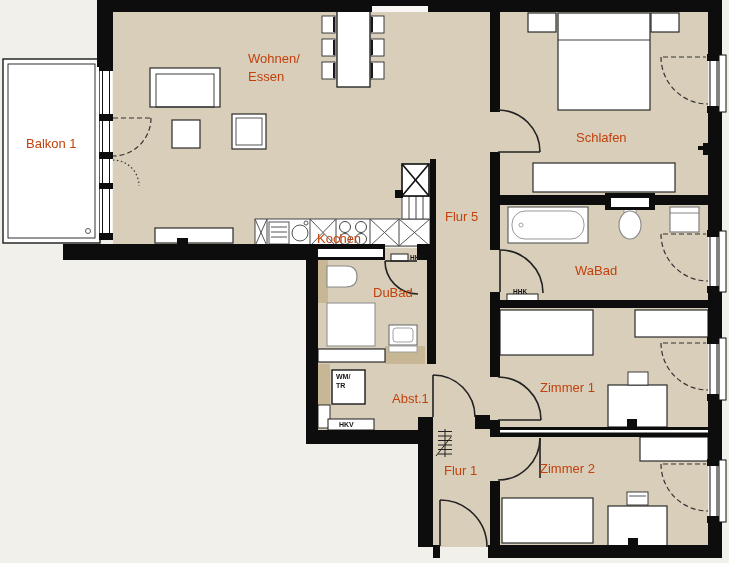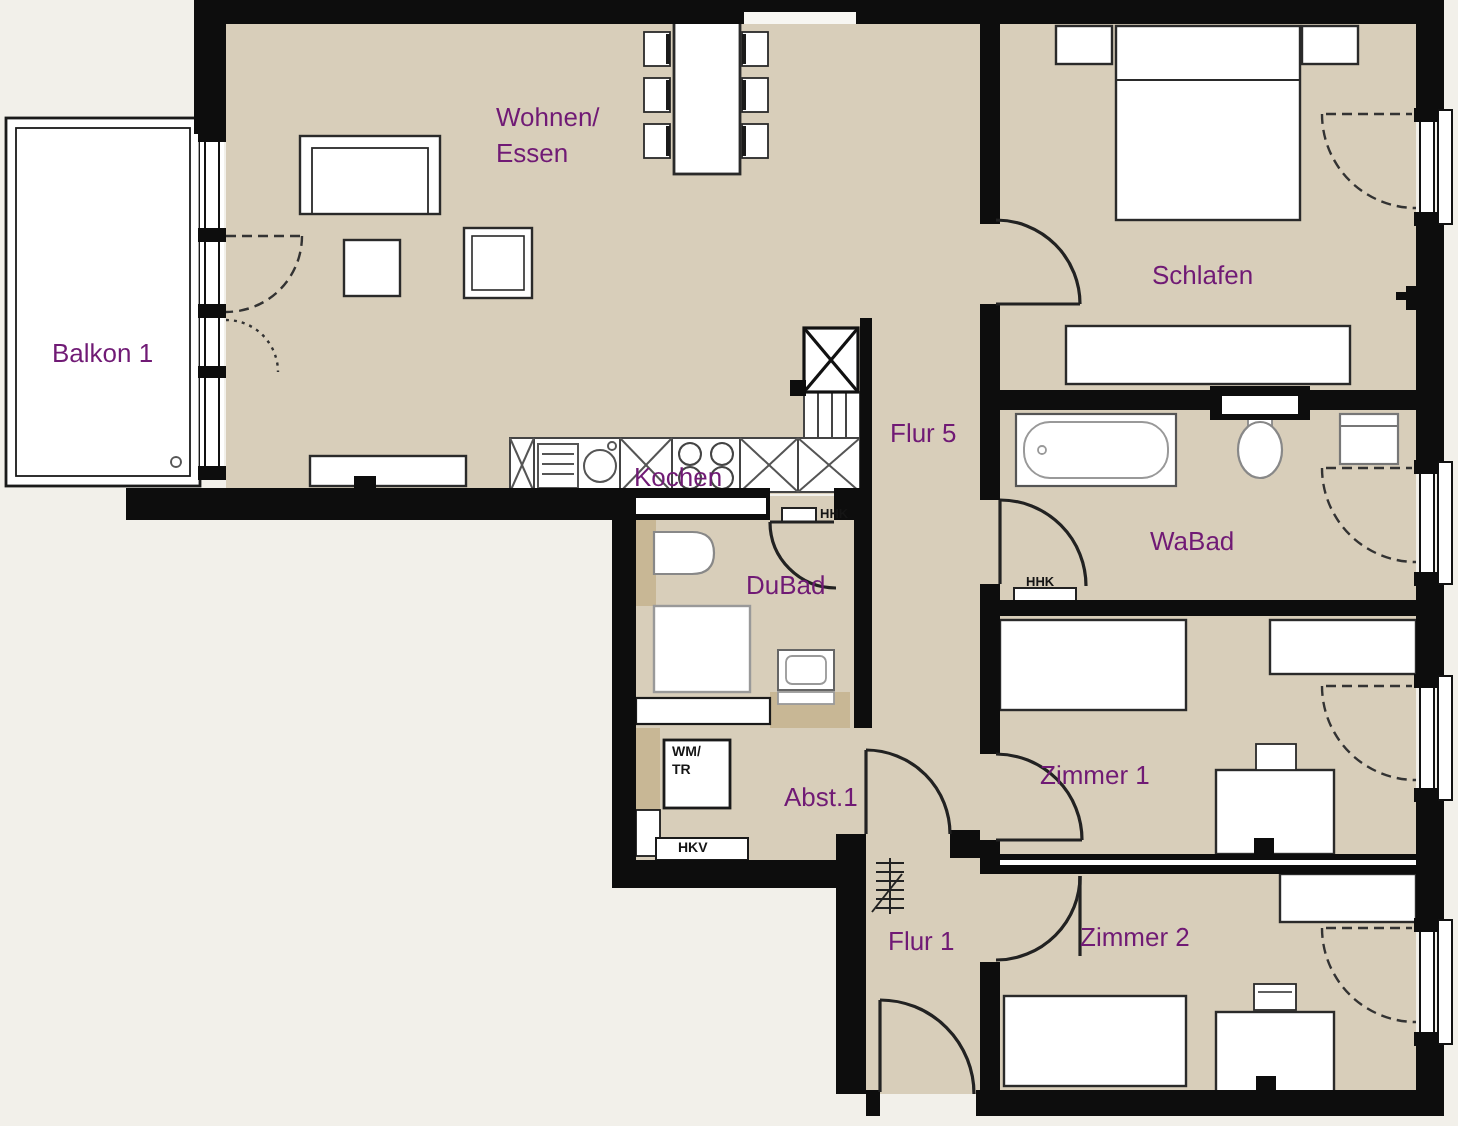--- a/index.html
+++ b/index.html
@@ -1,19 +1,19 @@
 <!DOCTYPE html>
 <html><head>
 <meta charset="utf-8">
 <style>
   html,body{margin:0;padding:0;background:#f2f0ea;}
   #plan{position:relative;width:729px;height:563px;background:#f2f0ea;overflow:hidden;
         font-family:"Liberation Sans","DejaVu Sans",sans-serif;}
   #plan svg{position:absolute;left:0;top:0;}
-  .lbl{position:absolute;color:#701a75;font-size:13px;line-height:15px;white-space:nowrap;}
+  .lbl{position:absolute;color:#c2410c;font-size:13px;line-height:15px;white-space:nowrap;}
   .tiny{position:absolute;color:#151515;font-size:7px;font-weight:bold;line-height:8px;white-space:pre;}
   .micro{position:absolute;color:#151515;font-size:6.5px;font-weight:bold;line-height:7px;white-space:nowrap;}
 </style>
 </head>
 <body>
 
 <div id="plan">
 <svg width="729" height="563" viewBox="0 0 729 563">
 
   <g fill="#d8ceba" stroke="none">
@@ -304,31 +304,31 @@
     <line x1="438" y1="431.5" x2="452" y2="431.5"></line>
         <line x1="438" y1="436" x2="452" y2="436"></line>
     <line x1="438" y1="440.5" x2="452" y2="440.5"></line>
         <line x1="438" y1="445" x2="452" y2="445"></line>
     <line x1="438" y1="449.5" x2="452" y2="449.5"></line>
         <line x1="438" y1="454" x2="452" y2="454"></line>
     <line x1="436" y1="456" x2="451" y2="437"></line>
   </g>
 </svg>
 
-  <div class="lbl" style="left:26px;top:136px;margin-top:33px;">Balkon 1</div>
+  <div class="lbl" style="left:26px;top:136px;">Balkon 1</div>
   <div class="lbl" style="left:248px;top:51px;">Wohnen/</div>
   <div class="lbl" style="left:248px;top:69px;">Essen</div>
   <div class="lbl" style="left:317px;top:188px;margin-top:43px;">Kochen</div>
   <div class="lbl" style="left:445px;top:209px;">Flur 5</div>
   <div class="lbl" style="left:576px;top:130px;">Schlafen</div>
   <div class="lbl" style="left:575px;top:263px;text-align:right;">WaBad</div>
   <div class="lbl" style="left:373px;top:285px;">DuBad</div>
   <div class="lbl" style="left:374px;top:391px;margin-left:18px;">Abst.1</div>
   <div class="lbl" style="left:444px;top:463px;">Flur 1</div>
-  <div class="lbl" style="left:520px;top:380px;">Zimmer 1</div>
+  <div class="lbl" style="left:540px;top:380px;">Zimmer 1</div>
   <div class="lbl" style="left:540px;top:461px;">Zimmer 2</div>
 
   <div class="tiny" style="left:336px;top:373px;">WM/</div>
   <div class="tiny" style="left:336px;top:382px;">TR</div>
   <div class="tiny" style="left:339px;top:421px;">HKV</div>
   <div class="micro" style="left:410px;top:254px;">HHK</div>
   <div class="micro" style="left:513px;top:288px;">HHK</div>
 </div>
 
 </body></html>

